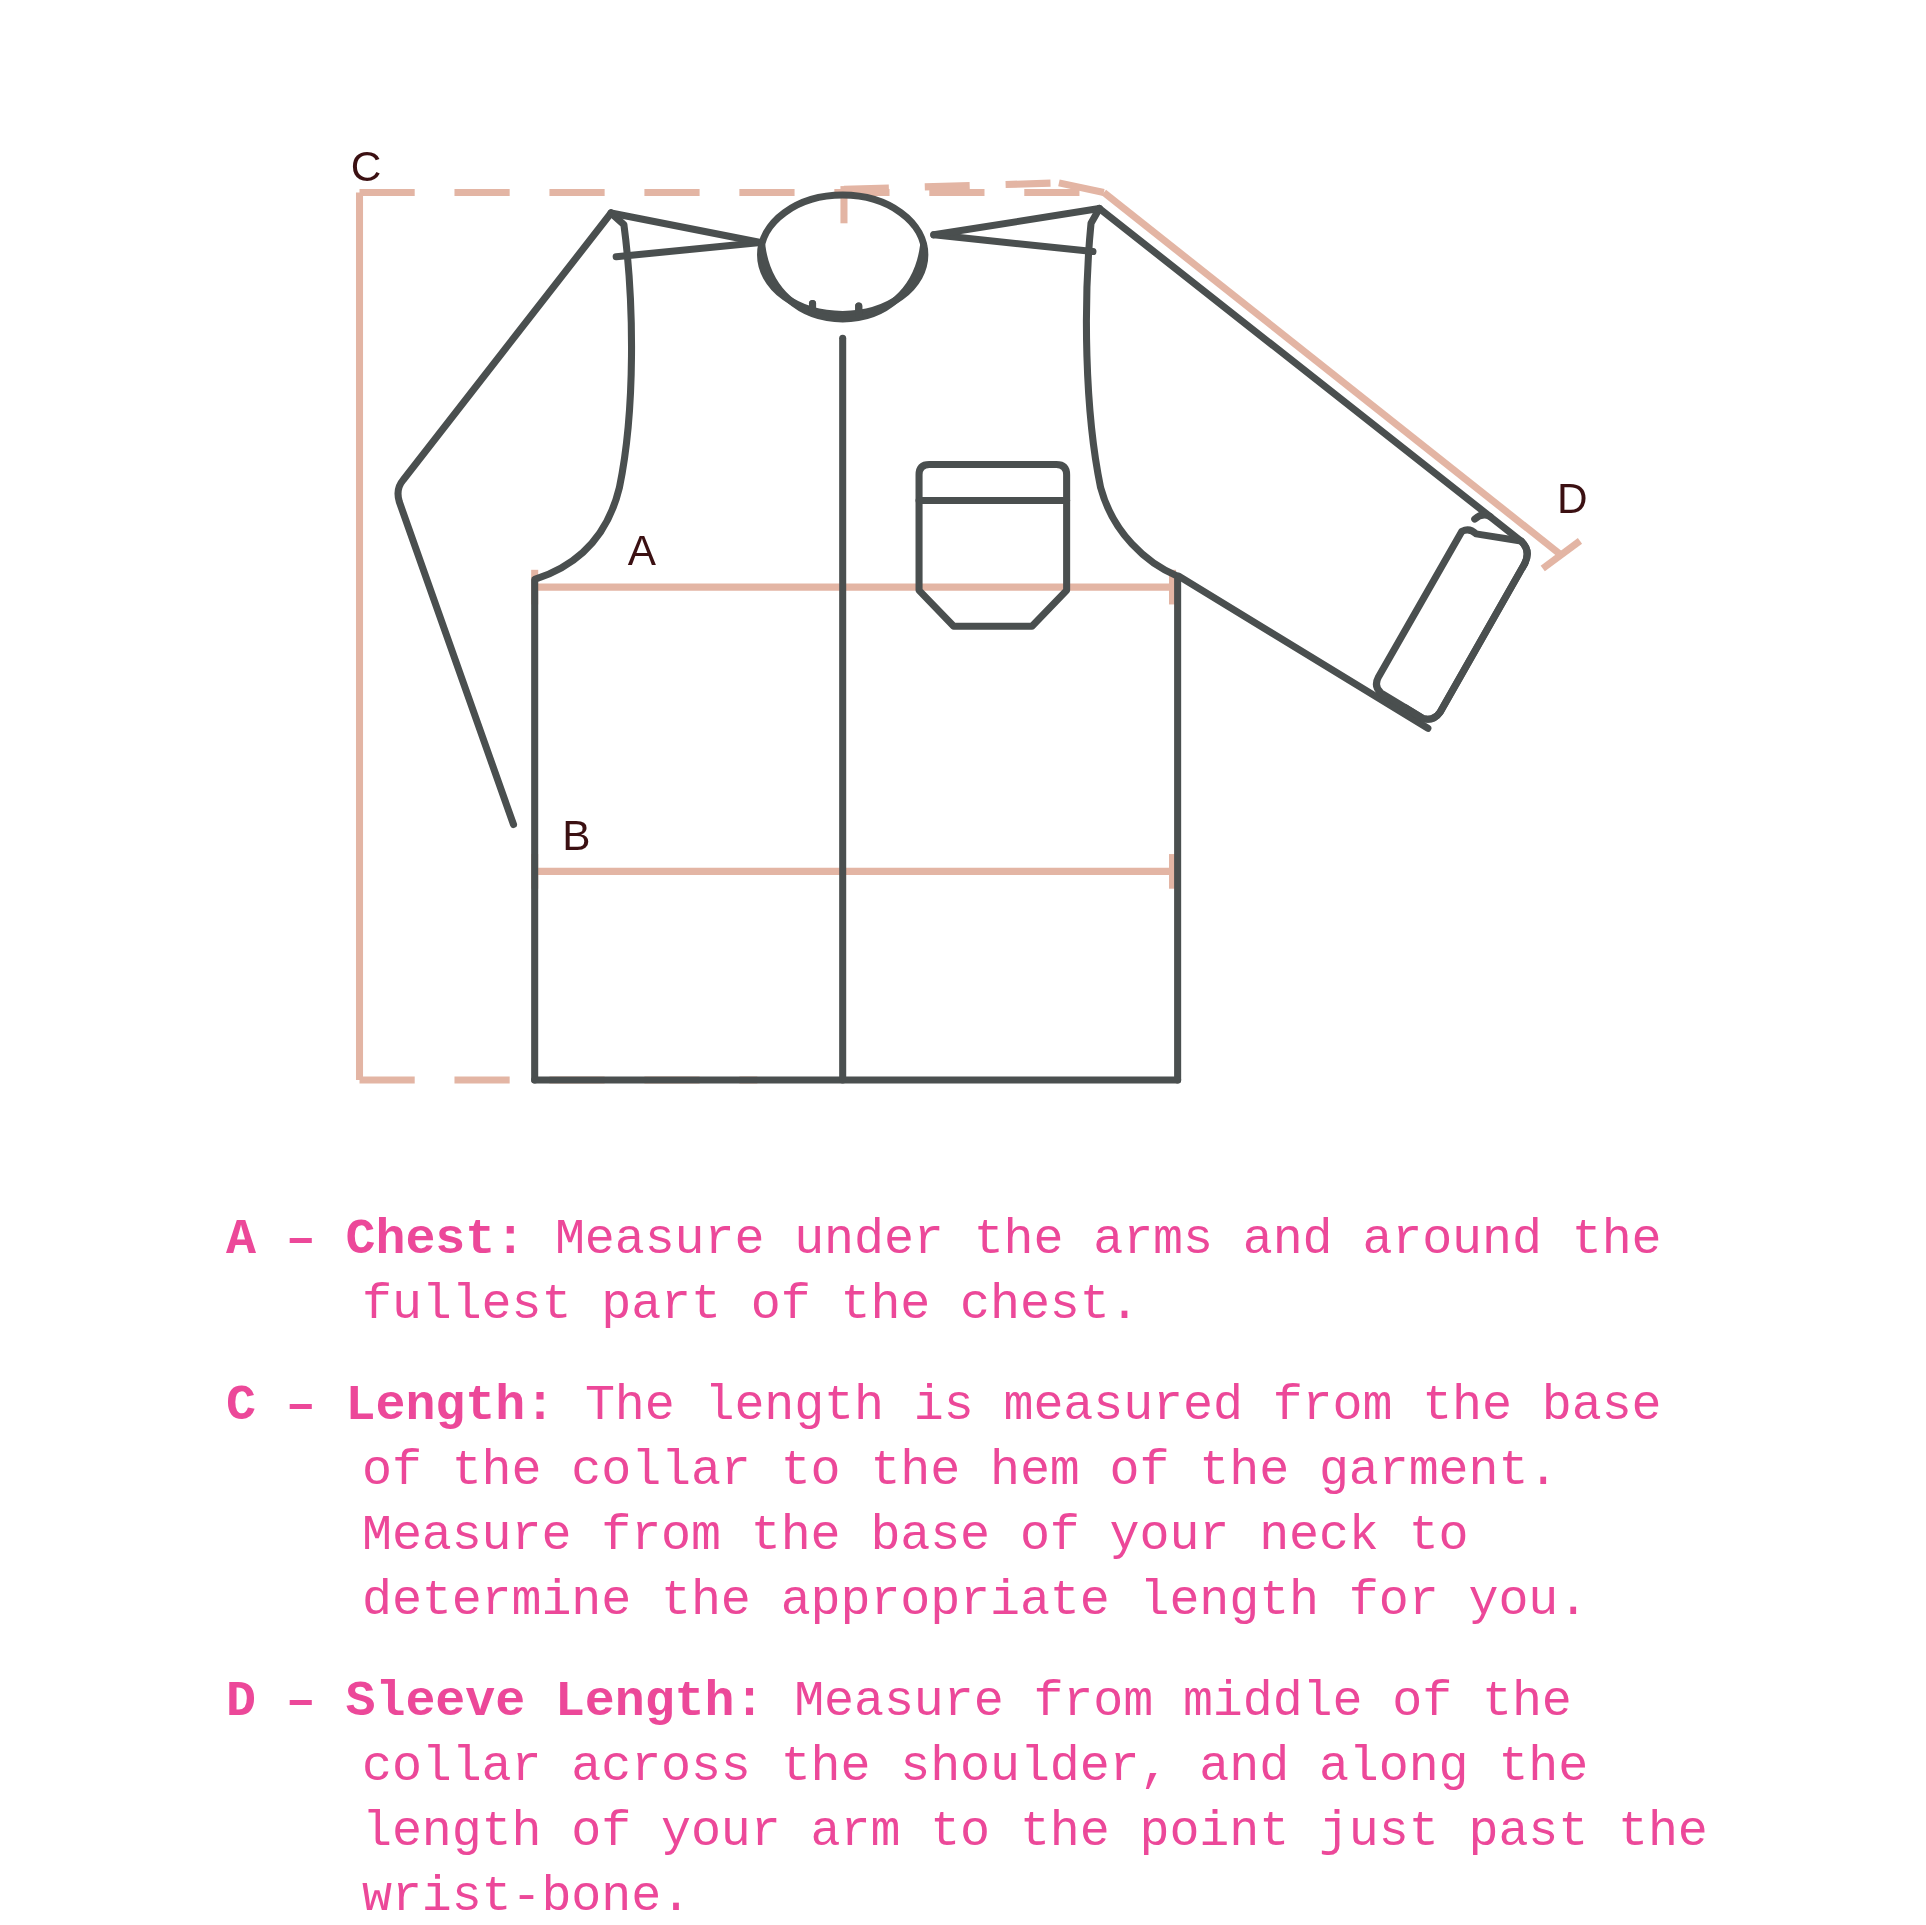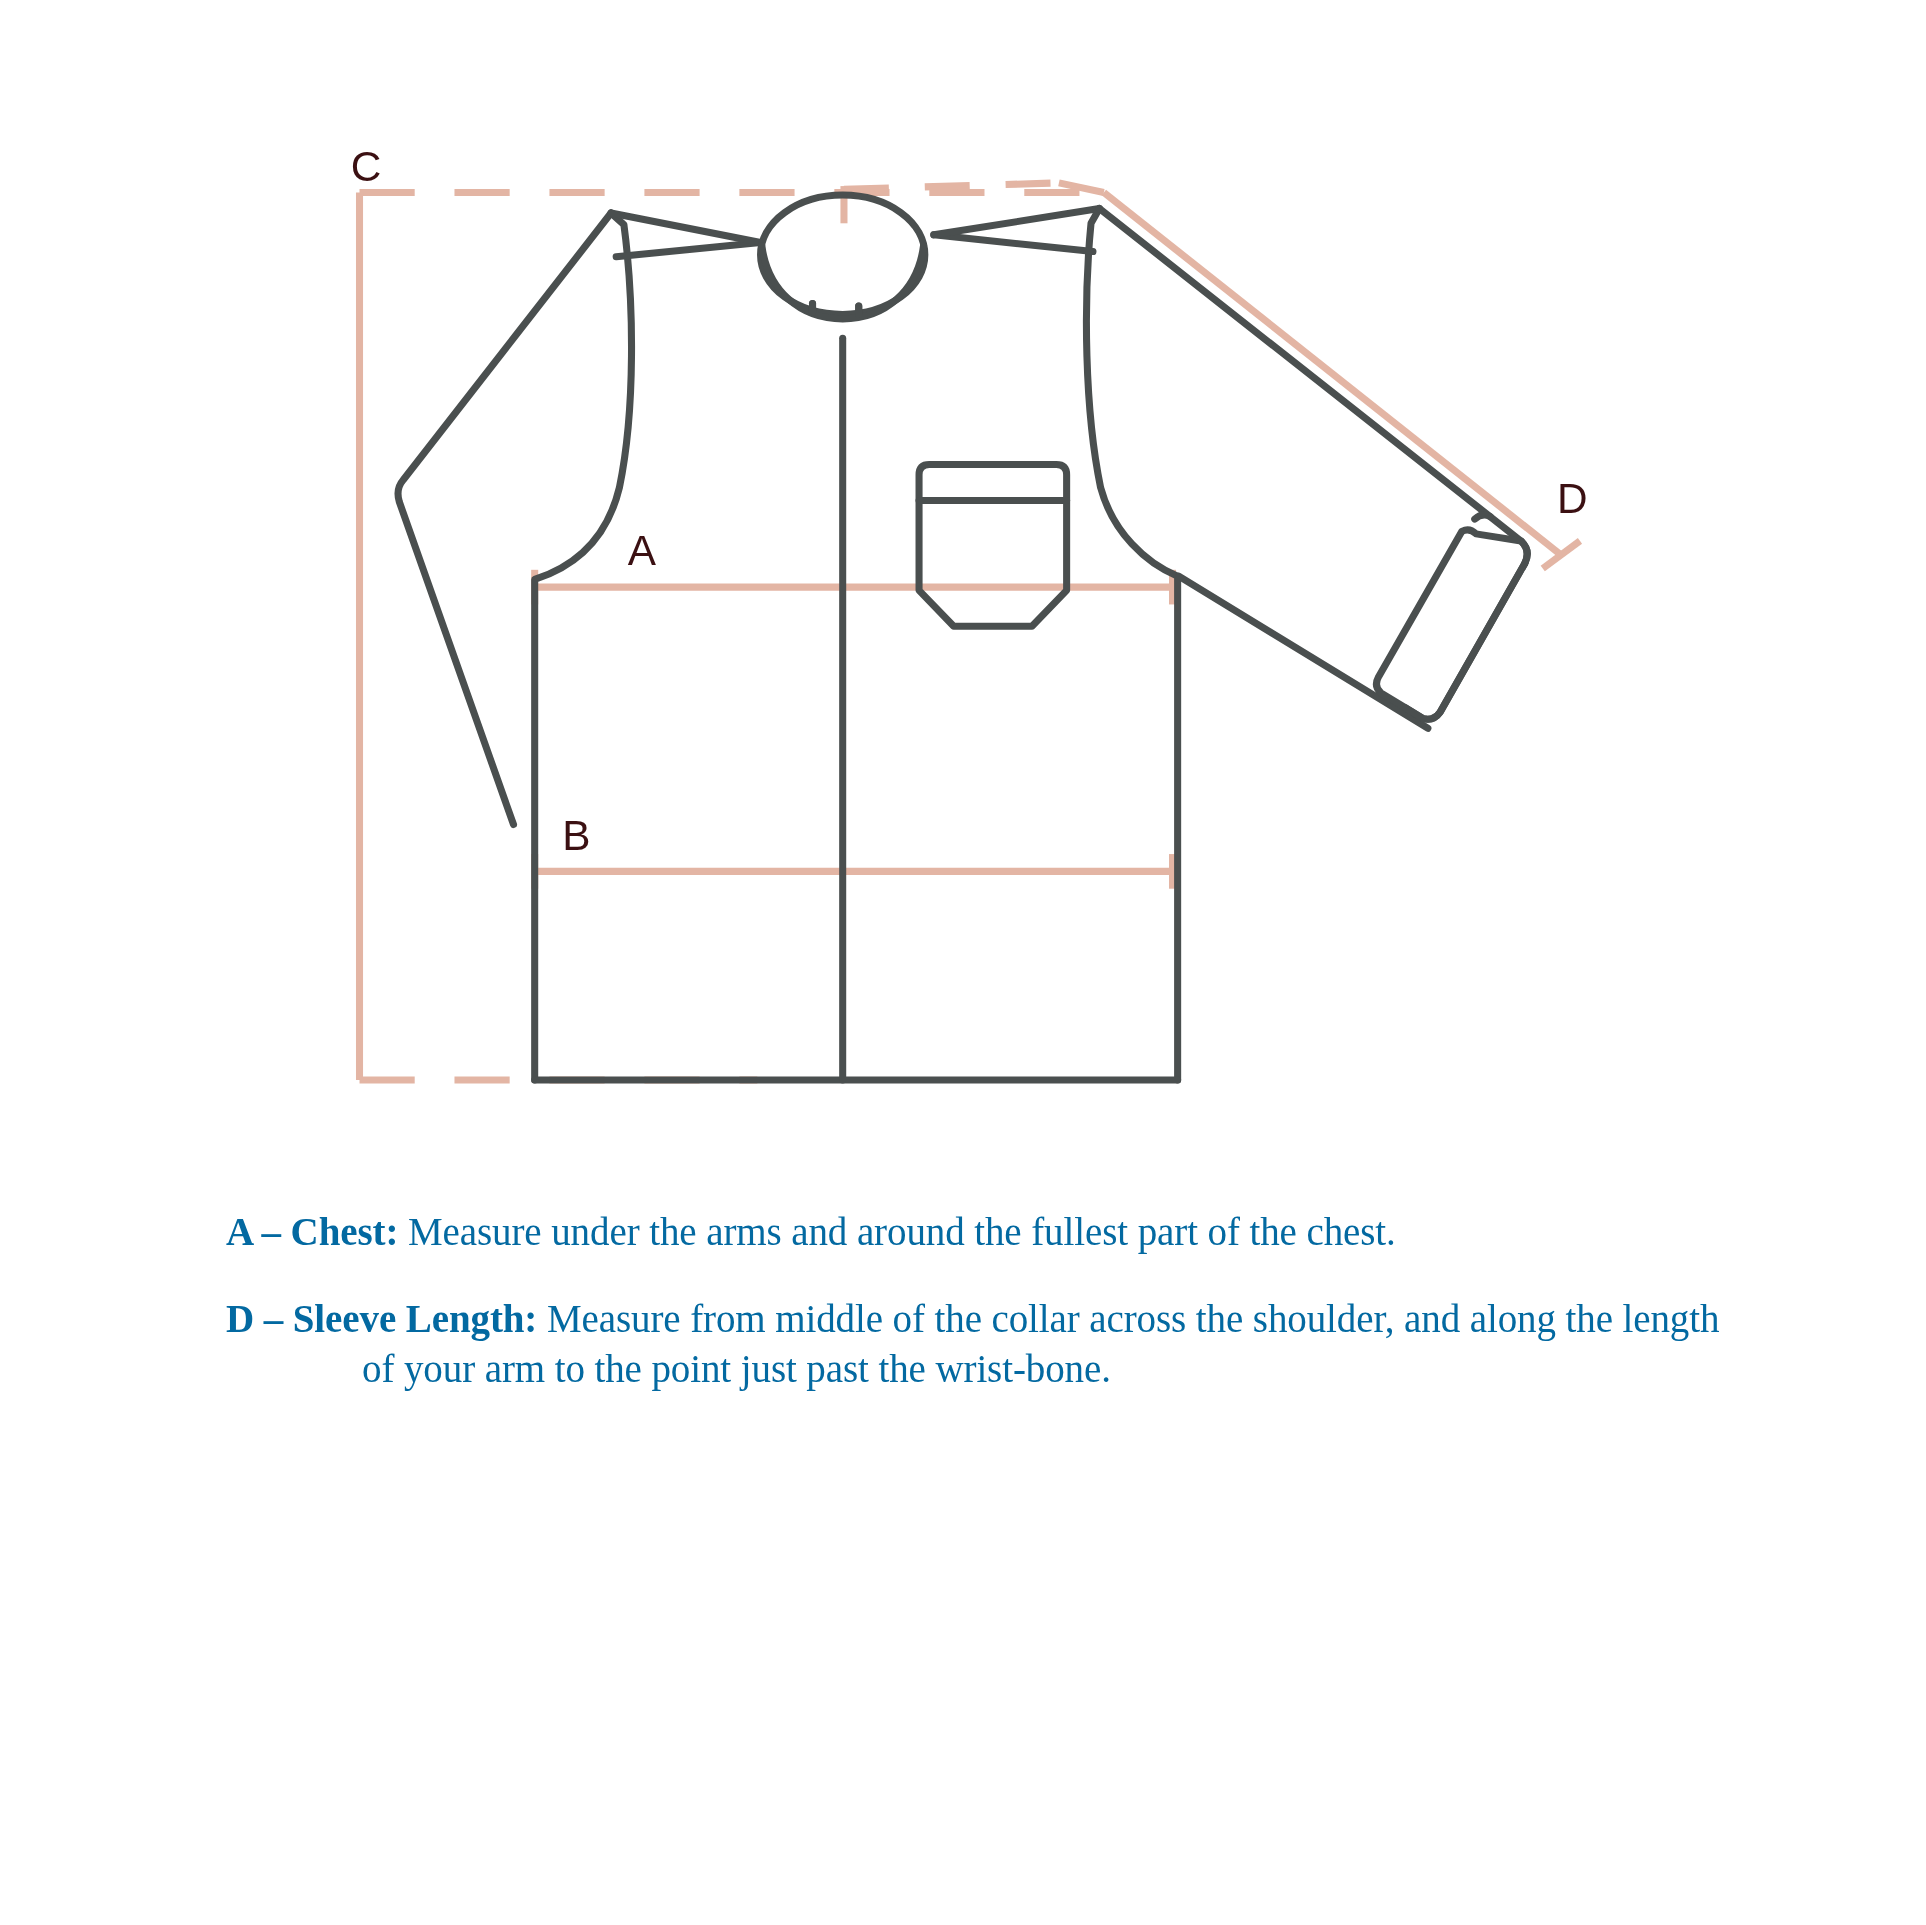--- a/index.html
+++ b/index.html
@@ -39,23 +39,23 @@
   
   #legend {
     position: absolute;
     left: 226px;
     top: 1207px;
     width: 1515px;
   }
   .legend-entry {
     margin: 0 0 36px 0;
     padding: 0;
-    color: #0369a1;
-    font-family: Liberation Serif, serif;
-    font-size: 39px;
+    color: #ec4899;
+    font-family: Liberation Mono, monospace;
+    font-size: 50px;
     line-height: 1.30;
     letter-spacing: -0.1px;
     text-indent: -136px;
     padding-left: 136px;
   }
   .legend-entry:last-child { margin-bottom: 0; }
   .legend-term {
     font-weight: bold;
   }
   .legend-desc {
@@ -195,20 +195,24 @@
   </div>
 
   <div id="legend">
 
     <p class="legend-entry">
       <span class="legend-term">A – Chest:</span>
       <span class="legend-desc">Measure under the arms and around the fullest part of the chest.</span>
     </p>
 
 
+    <p class="legend-entry">
+      <span class="legend-term">C – Length:</span>
+      <span class="legend-desc">The length is measured from the base of the collar to the hem of the garment. Measure from the base of your neck to determine the appropriate length for you.</span>
+    </p>
 
     <p class="legend-entry">
       <span class="legend-term">D – Sleeve Length:</span>
       <span class="legend-desc">Measure from middle of the collar across the shoulder, and along the length of your arm to the point just past the wrist-bone.</span>
     </p>
 
   </div>
 
 </div>
 

